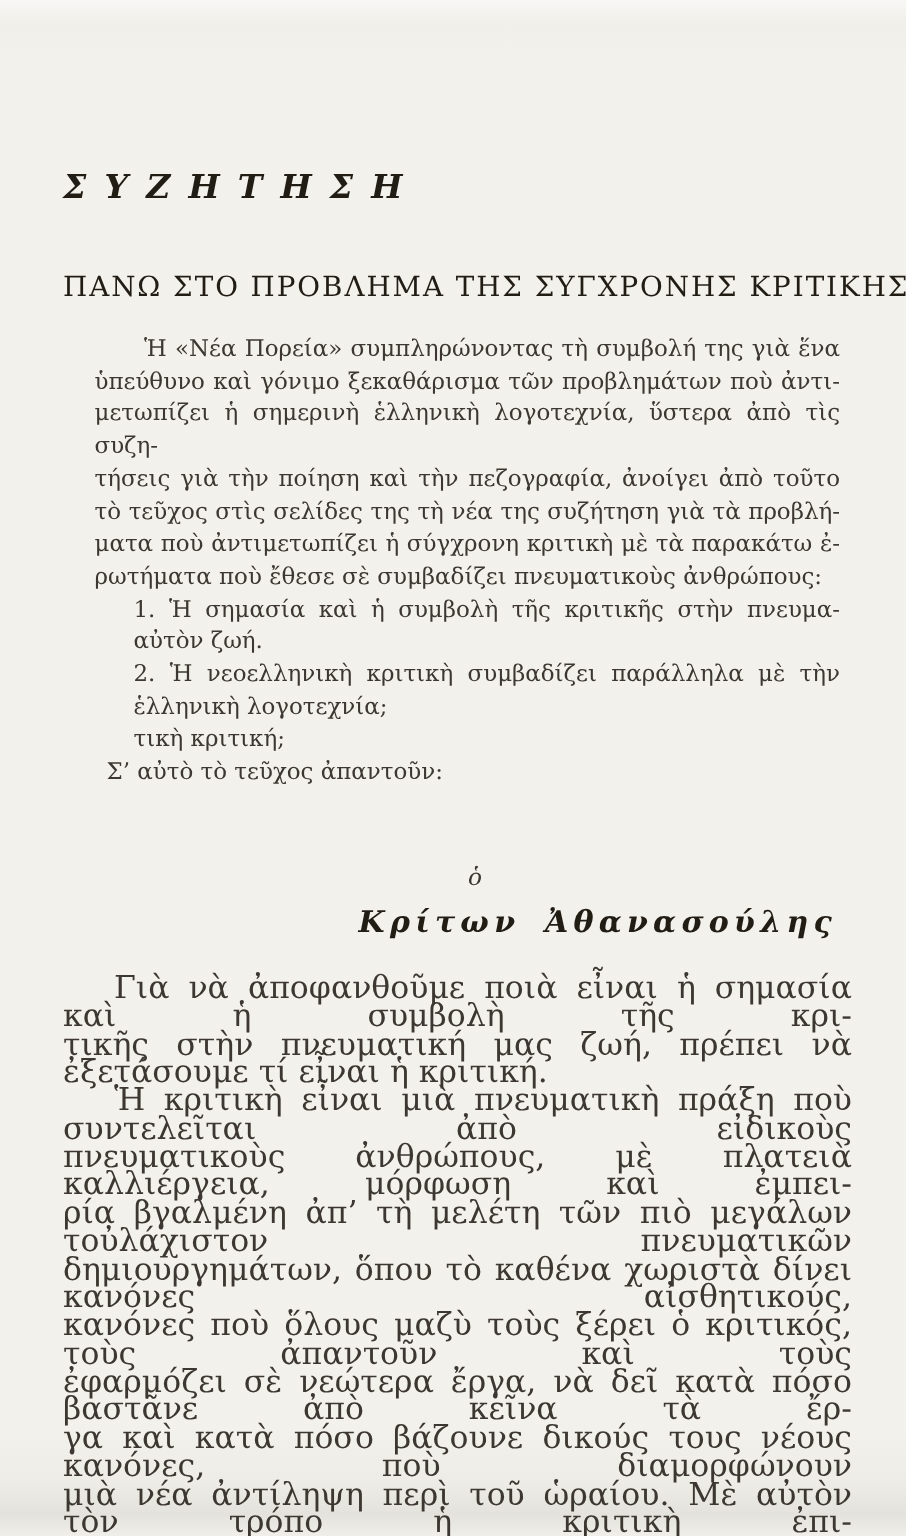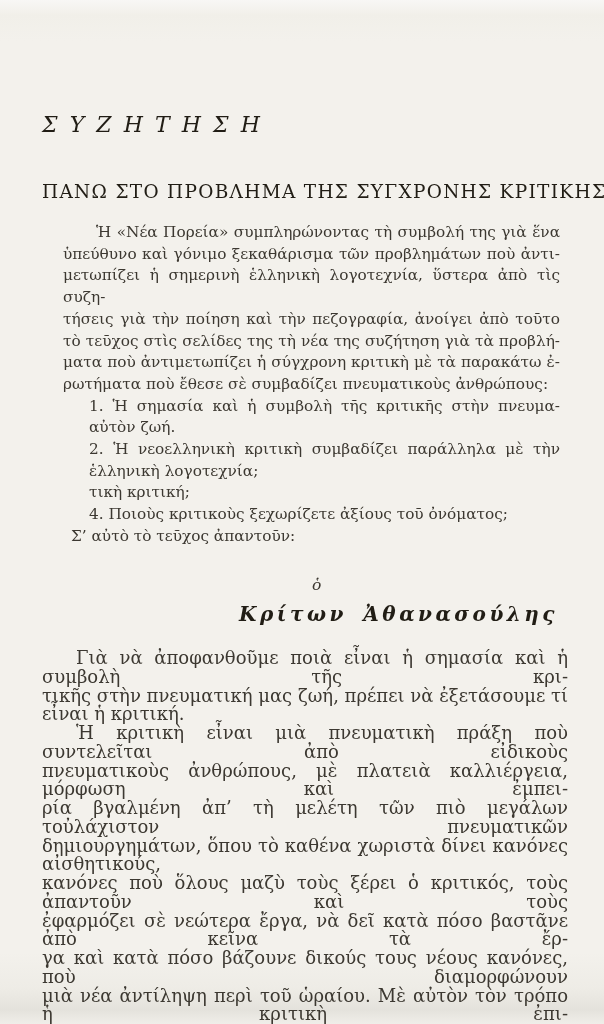--- a/index.html
+++ b/index.html
@@ -36,21 +36,21 @@
   }
   .tline-last{
     text-align-last:left;
   }
 
   .section-label{
     position:absolute;
     left:42px;
     top:112px;
     font-size:22px;
-    font-weight:normal;
+    font-weight:bold;
     font-style:italic;
     letter-spacing:0.55em;
     color:var(--heading-ink);
     white-space:nowrap;
   }
   .article-title{
     position:absolute;
     left:42px;
     top:181px;
     margin:0;
@@ -90,21 +90,21 @@
     letter-spacing:3.5px;
     word-spacing:6px;
     color:var(--heading-ink);
     white-space:nowrap;
   }
   .body-text{
     position:absolute;
     left:42px;
     top:649px;
     width:526px;
-    font-size:18px;
+    font-size:21px;
     line-height:18.75px;
   }
   .paragraph .tline:first-child{text-indent:34px;}
 </style>
 </head>
 <body>
 
 <div class="page">
 
   <div class="section-label">ΣΥΖΗΤΗΣΗ</div>
@@ -126,23 +126,20 @@
           <div class="tline">1. Ἡ σημασία καὶ ἡ συμβολὴ τῆς κριτικῆς στὴν πνευμα-</div>
           <div class="tline tline-last">αὐτὸν ζωή.</div>
         </div>
       <div class="question-item">
           <div class="tline">2. Ἡ νεοελληνικὴ κριτικὴ συμβαδίζει παράλληλα μὲ τὴν</div>
           <div class="tline tline-last">ἑλληνικὴ λογοτεχνία;</div>
         </div>
       <div class="question-item">
           <div class="tline tline-last">τικὴ κριτική;</div>
         </div>
-      <div class="question-item">
-          <div class="tline tline-last">4. Ποιοὺς κριτικοὺς ξεχωρίζετε ἀξίους τοῦ ὀνόματος;</div>
-        </div>
     </div>
     <div class="answer-lead-line">Σ’ αὐτὸ τὸ τεῦχος ἀπαντοῦν:</div>
   </div>
 
   <div class="author-article">ὁ</div>
 
   <div class="author-name">Κρίτων Ἀθανασούλης</div>
 
   <div class="body-text">
     <div class="paragraph">

